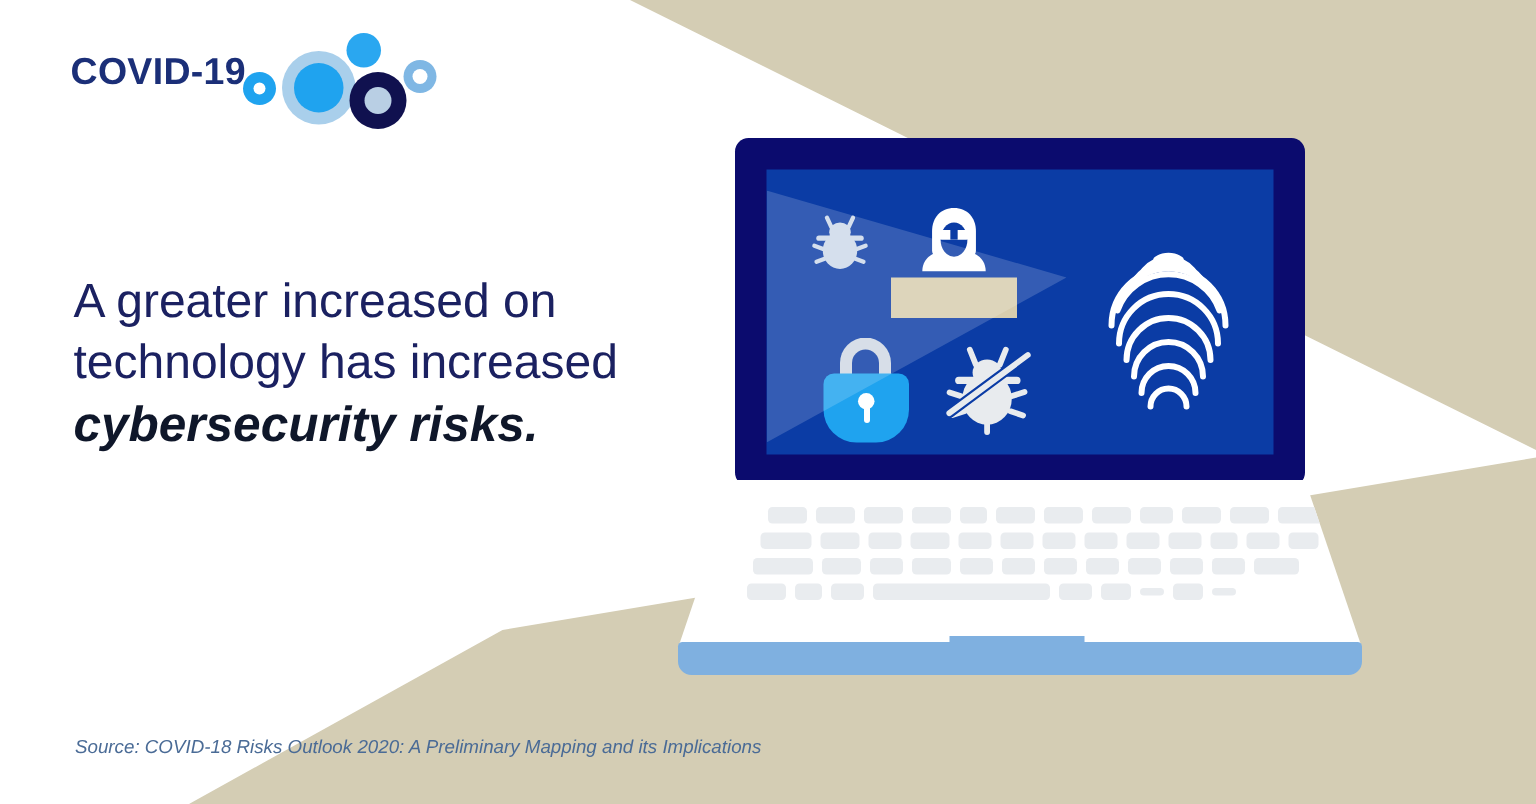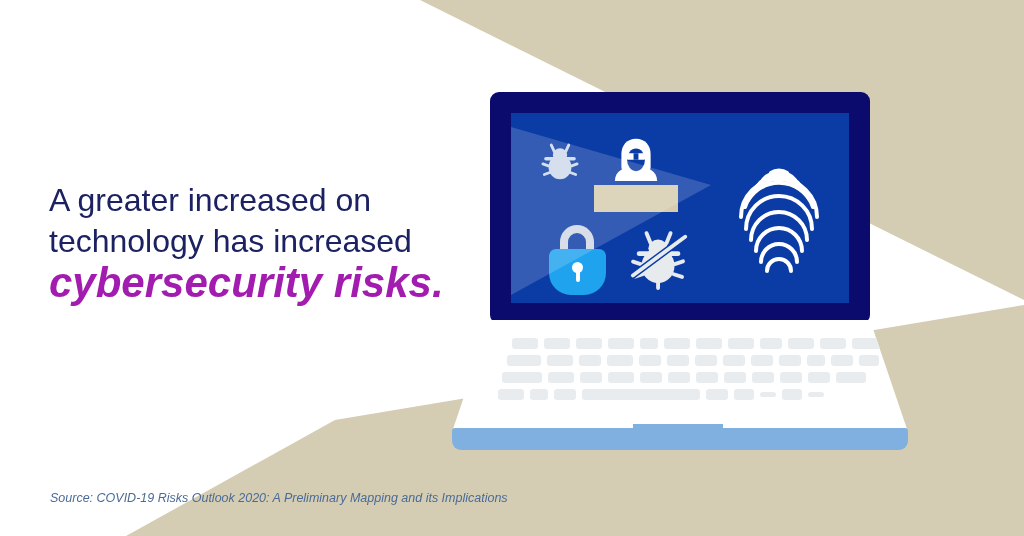--- a/index.html
+++ b/index.html
@@ -35,21 +35,21 @@
   .d4 i{position:absolute;left:10px;top:10px;width:18px;height:18px;background:#b9cfe4;border-radius:50%;display:block;}
   .d5{left:222px;top:18px;width:22px;height:22px;background:#7fb7e4;}
   .d5 i{position:absolute;left:6px;top:6px;width:10px;height:10px;background:#fff;border-radius:50%;display:block;}
 
   
   .headline{
     position:absolute;left:49px;top:180px;width:430px;
     font-size:32px;line-height:41px;color:#1b2161;font-weight:400;
   }
   .headline .accent{
-    display:block;color:#a21caf;font-weight:bold;font-style:italic;font-size:42px;
+    display:block;color:#0f172a;font-weight:bold;font-style:italic;font-size:33px;
   }
 
   
   .source{
     position:absolute;left:50px;top:491px;
     font-size:12.5px;font-style:italic;color:#4a6b96;white-space:nowrap;
   }
 
   
   .laptop{position:absolute;left:440px;top:92px;width:480px;height:378px;}
@@ -117,28 +117,44 @@
   }
 </style>
 </head>
 <body>
 
 <div id="stage">
 
   <div class="bg-tan"></div>
   <div class="wedge-white"></div>
 
+  <div class="logo">
+    <div class="logo-text">COVID-19</div>
+    <span class="dot d1">
+        <i></i>
+      </span>
+    <span class="dot d2">
+        <i></i>
+      </span>
+    <span class="dot d3"></span>
+    <span class="dot d4">
+        <i></i>
+      </span>
+    <span class="dot d5">
+        <i></i>
+      </span>
+  </div>
 
   <div class="headline">
     <span>A greater increased on</span>
     <span>technology has increased</span>
     <span class="accent">cybersecurity risks.</span>
   </div>
 
-  <div class="source">Source: COVID-19 Risks Outlook 2020: A Preliminary Mapping and its Implications</div>
+  <div class="source">Source: COVID-18 Risks Outlook 2020: A Preliminary Mapping and its Implications</div>
 
   <div class="laptop">
 
     <div class="lid">
       <div class="screen">
 
         <svg class="ic" style="left:26px;top:26px;" width="46" height="46" viewBox="0 0 64 64">
           <g fill="#cdd9ea">
             <ellipse cx="32" cy="39" rx="16" ry="17"></ellipse>
             <ellipse cx="32" cy="22" rx="10" ry="9"></ellipse>

